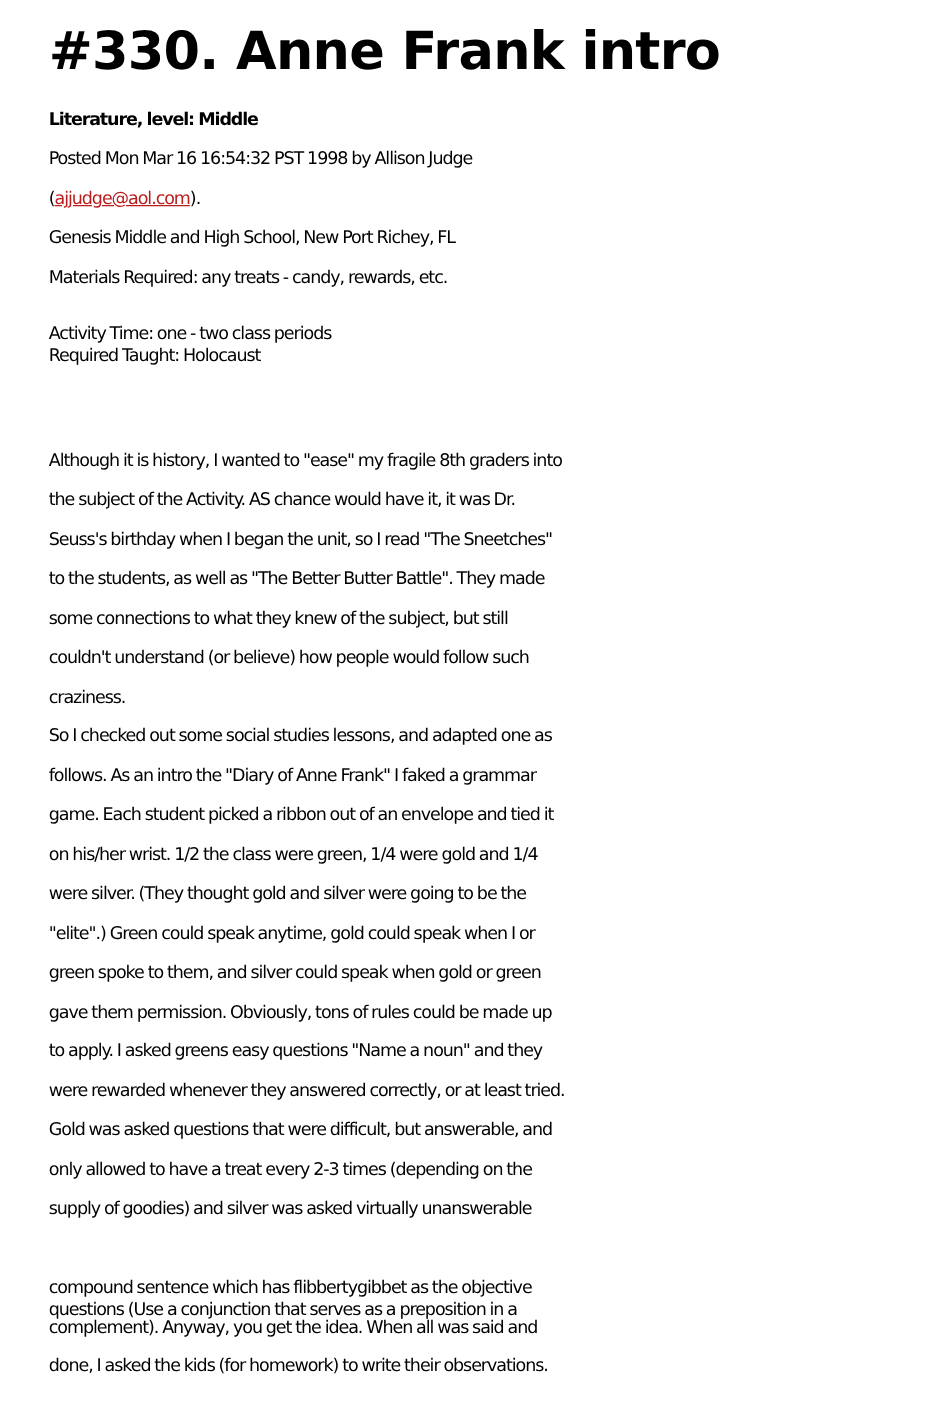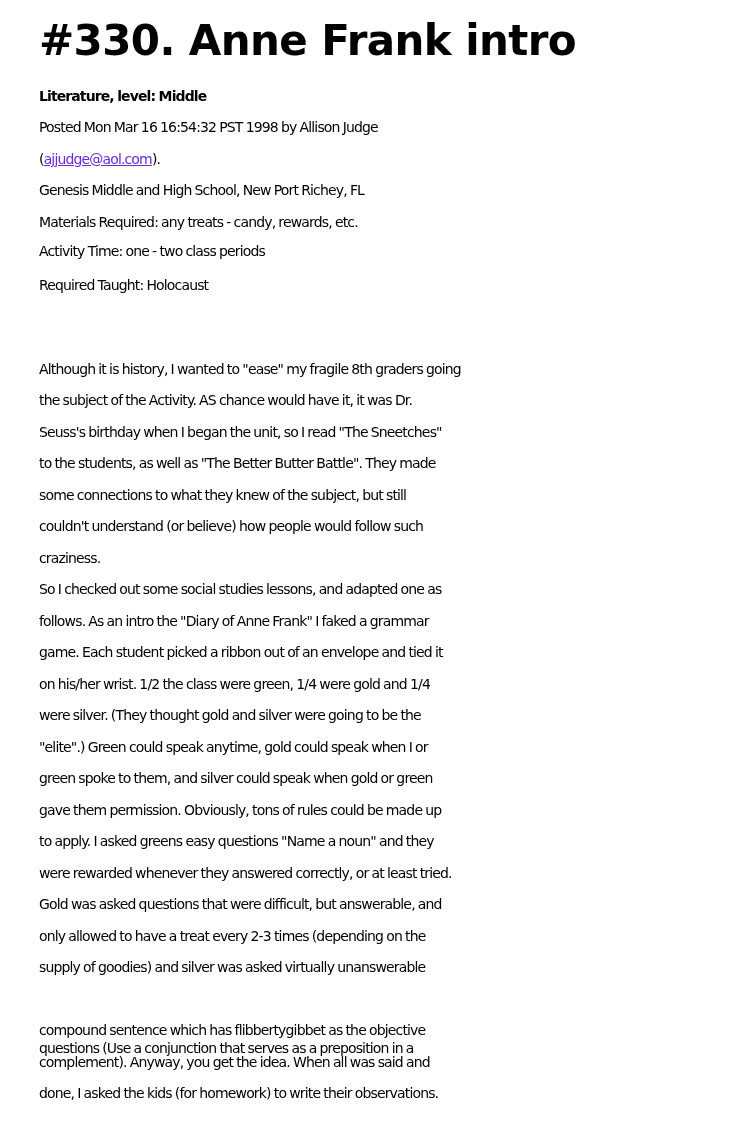--- a/index.html
+++ b/index.html
@@ -4,40 +4,40 @@
 <style>
   html, body { margin:0; padding:0; background:#ffffff; }
   body { width:742px; height:1130px; overflow:hidden; position:relative;
          font-family:"DejaVu Sans", sans-serif; color:#000; }
   .page { position:absolute; left:39px; top:0; width:690px; }
   h1 { position:absolute; left:0; top:16px; margin:0; font-size:42px; font-weight:bold;
        letter-spacing:-0.6px; white-space:nowrap; }
   .line { position:absolute; left:0; white-space:nowrap; font-size:14px;
           letter-spacing:-0.85px; word-spacing:-0.5px; line-height:24px; }
   .bold { font-weight:bold; letter-spacing:-0.9px; }
-  a { color:#6d28d9; text-decoration:underline;margin-top:32px; }
+  a { color:#b91c1c; text-decoration:underline;margin-top:32px; }
 </style>
 </head>
 <body>
 
 <div class="page">
   <h1>#330. Anne Frank intro</h1>
 
   <div class="line bold" style="top:84px">Literature, level: Middle</div>
   <div class="line" style="top:115px">Posted Mon Mar 16 16:54:32 PST 1998 by Allison Judge</div>
   <div class="line" style="top:147px">
     <span>(</span><a href="#">ajjudge@aol.com</a><span>).</span>
   </div>
   <div class="line" style="top:178px">Genesis Middle and High School, New Port Richey, FL</div>
   <div class="line" style="top:210px">Materials Required: any treats - candy, rewards, etc.</div>
-  <div class="line" style="top:239px">Activity Time: one - two class periods</div>
+  <div class="line" style="top:255px">Activity Time: one - two class periods</div>
   <div class="line" style="top:273px">Required Taught: Holocaust</div>
 
   <div>
-    <div class="line" style="top:357px">Although it is history, I wanted to "ease" my fragile 8th graders going</div>
+    <div class="line" style="top:357px">Although it is history, I wanted to "ease" my fragile 8th graders into</div>
     <div class="line" style="top:388px">the subject of the Activity. AS chance would have it, it was Dr.</div>
     <div class="line" style="top:420px">Seuss's birthday when I began the unit, so I read "The Sneetches"</div>
     <div class="line" style="top:451px">to the students, as well as "The Better Butter Battle". They made</div>
     <div class="line" style="top:483px">some connections to what they knew of the subject, but still</div>
     <div class="line" style="top:514px">couldn't understand (or believe) how people would follow such</div>
     <div class="line" style="top:546px">craziness.</div>
     <div class="line" style="top:577px">So I checked out some social studies lessons, and adapted one as</div>
     <div class="line" style="top:609px">follows. As an intro the "Diary of Anne Frank" I faked a grammar</div>
     <div class="line" style="top:640px">game. Each student picked a ribbon out of an envelope and tied it</div>
     <div class="line" style="top:672px">on his/her wrist. 1/2 the class were green, 1/4 were gold and 1/4</div>

